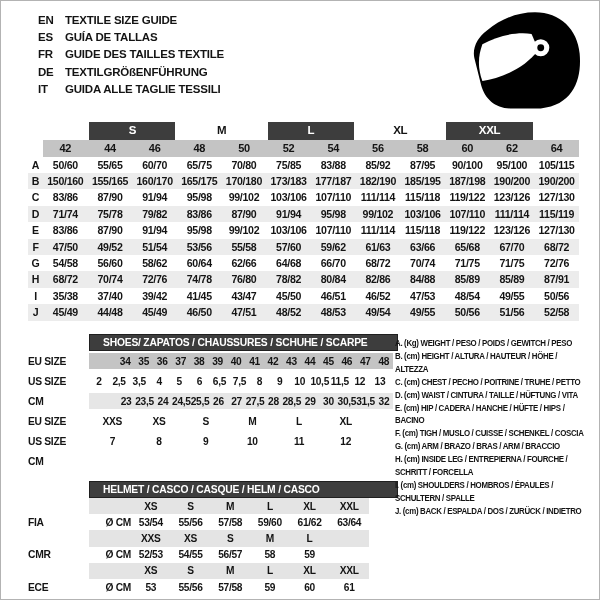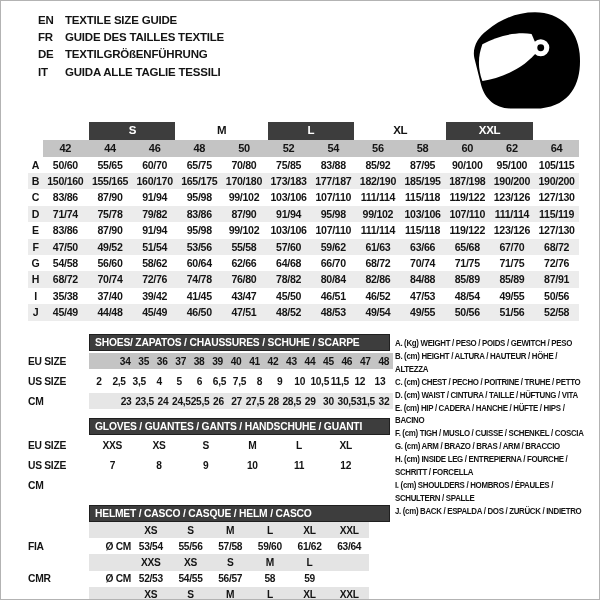--- a/index.html
+++ b/index.html
@@ -20,21 +20,21 @@
   .sizetbl td{padding:0;text-align:center;height:16.4px;line-height:16.4px;white-space:nowrap;}
   .sizetbl tr.groups td{height:17.5px;line-height:17.5px;font-size:11.5px;}
   .sizetbl td.grp-dark{background:#3d3d3d;color:#fff;border-left:3px solid #fff;border-right:3px solid #fff;}
   .sizetbl tr.nums td{background:#c4c4c4;font-size:11px;height:17px;line-height:17px;}
   .sizetbl tr.nums td.first{background:transparent;}
   .sizetbl tr.stripe td{background:#ececec;}
 
   
   .lower{position:absolute;left:27px;top:333px;width:365px;font-weight:bold;}
   .bar{margin-left:61px;width:294px;height:15px;line-height:15px;background:#3d3d3d;color:#fff;
-       font-size:10.3px;padding-left:5px;letter-spacing:-0.2px;border:1px solid #1f1f1f;}
+       font-size:10.3px;padding-left:13px;letter-spacing:-0.2px;border:1px solid #1f1f1f;}
   .gap{margin-top:7px;}
   .gap2{margin-top:10px;}
   .srow{display:flex;height:20px;align-items:center;font-size:10.2px;letter-spacing:-0.3px;}
   .srow .lbl{width:61px;flex:0 0 61px;font-size:10.3px;}
   .srow .cells{display:flex;height:16.5px;align-items:center;}
   .srow .cells span{flex:1;text-align:center;white-space:nowrap;}
   .cells.bg-gray{background:#c4c4c4;padding-left:27px;}
   .cells.bg-light{background:#e6e6e6;padding-left:28px;}
   .hrow{display:flex;height:16.2px;align-items:center;font-size:10.2px;letter-spacing:-0.3px;}
   .hrow .lbl{width:61px;flex:0 0 61px;font-size:10.3px;}
@@ -49,20 +49,24 @@
 </style>
 </head>
 <body>
 
 <div class="canvas">
 
   <div class="langs">
       <div class="lang-row">
         <span class="lang-code">EN</span>
         <span>TEXTILE SIZE GUIDE</span>
+      </div>
+      <div class="lang-row">
+        <span class="lang-code">ES</span>
+        <span>GUÍA DE TALLAS</span>
       </div>
       <div class="lang-row">
         <span class="lang-code">FR</span>
         <span>GUIDE DES TAILLES TEXTILE</span>
       </div>
       <div class="lang-row">
         <span class="lang-code">DE</span>
         <span>TEXTILGRÖßENFÜHRUNG</span>
       </div>
       <div class="lang-row">
@@ -331,21 +335,20 @@
             <span>28</span>
             <span>28,5</span>
             <span>29</span>
             <span>30</span>
             <span>30,5</span>
             <span>31,5</span>
             <span>32</span>
           </span>
         </div>
       </div>
-    <div class="bar gap">GLOVES / GUANTES / GANTS / HANDSCHUHE / GUANTI</div>
     <div>
         <div class="srow">
           <span class="lbl">EU SIZE</span>
           <span class="cells bg-white" style="width:280px">
             <span>XXS</span>
             <span>XS</span>
             <span>S</span>
             <span>M</span>
             <span>L</span>
             <span>XL</span>

